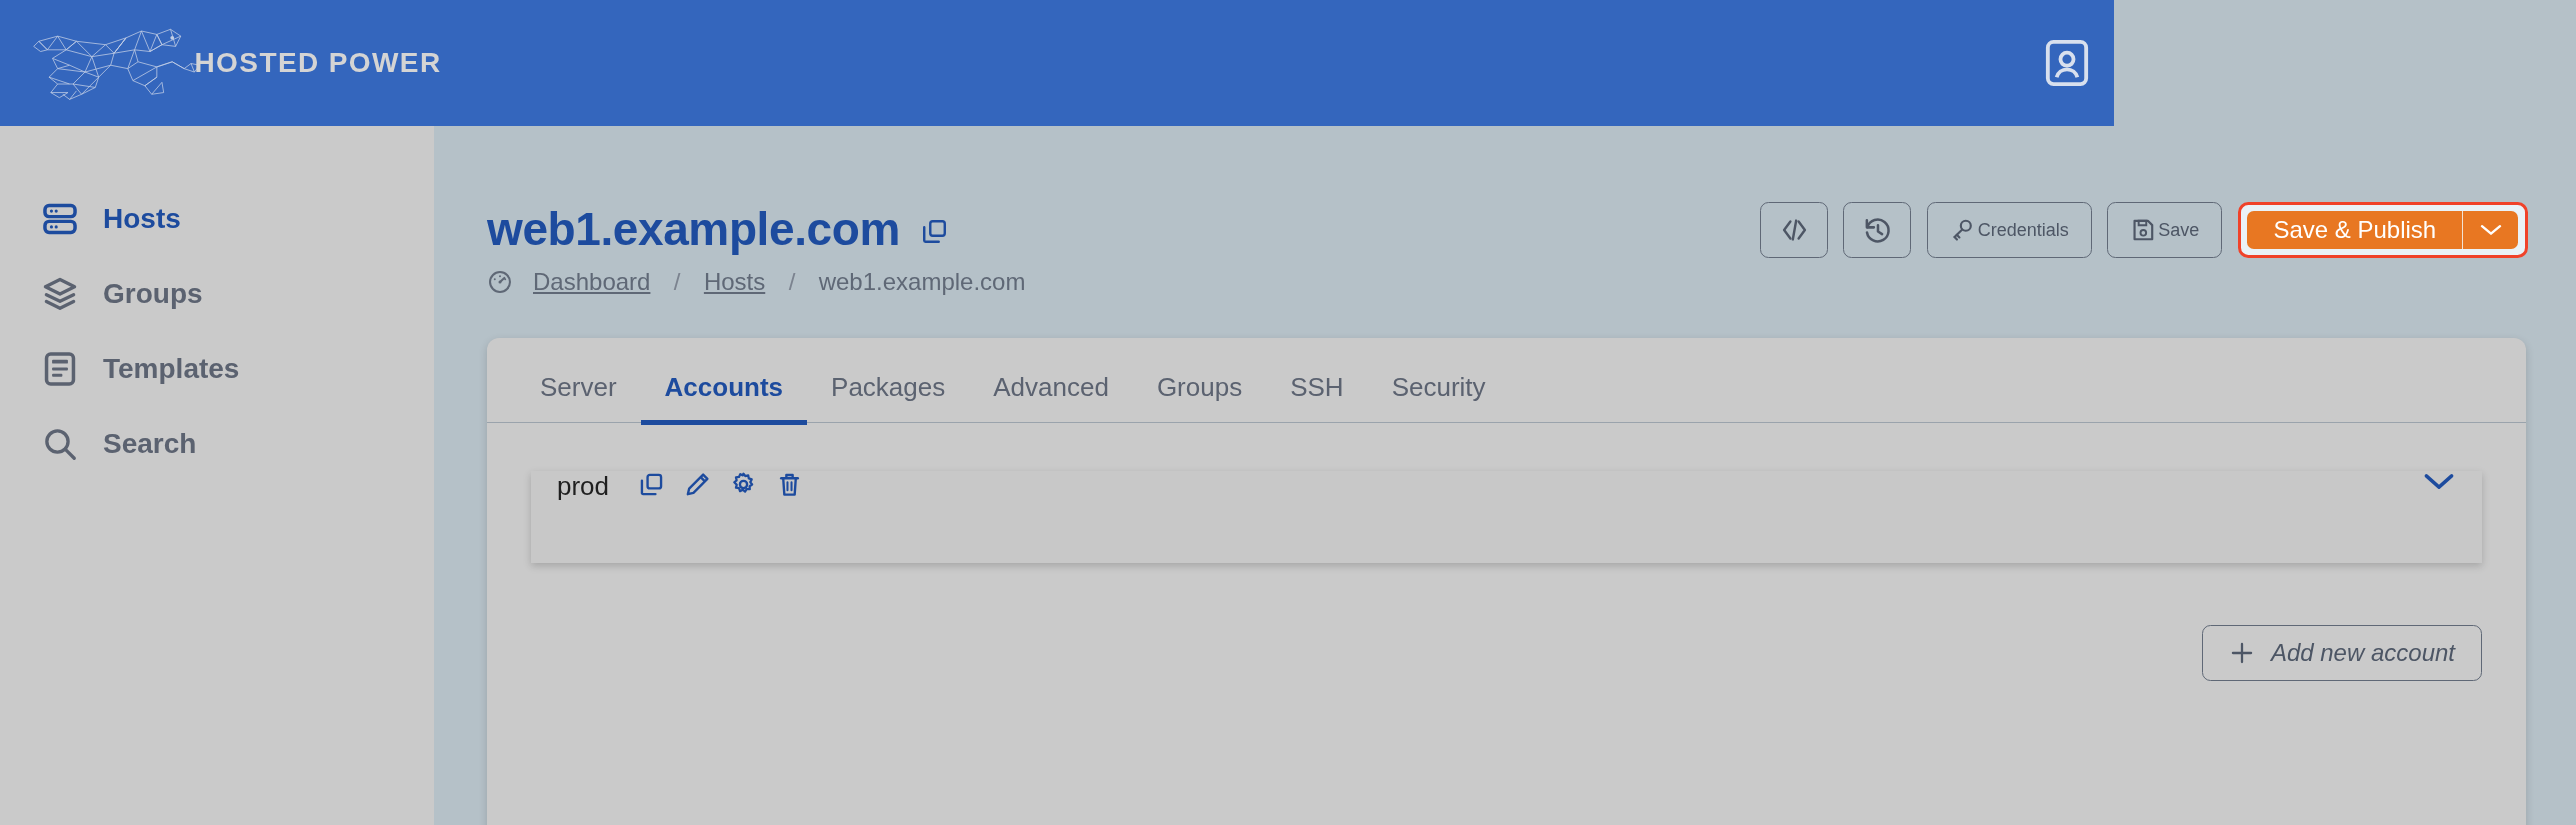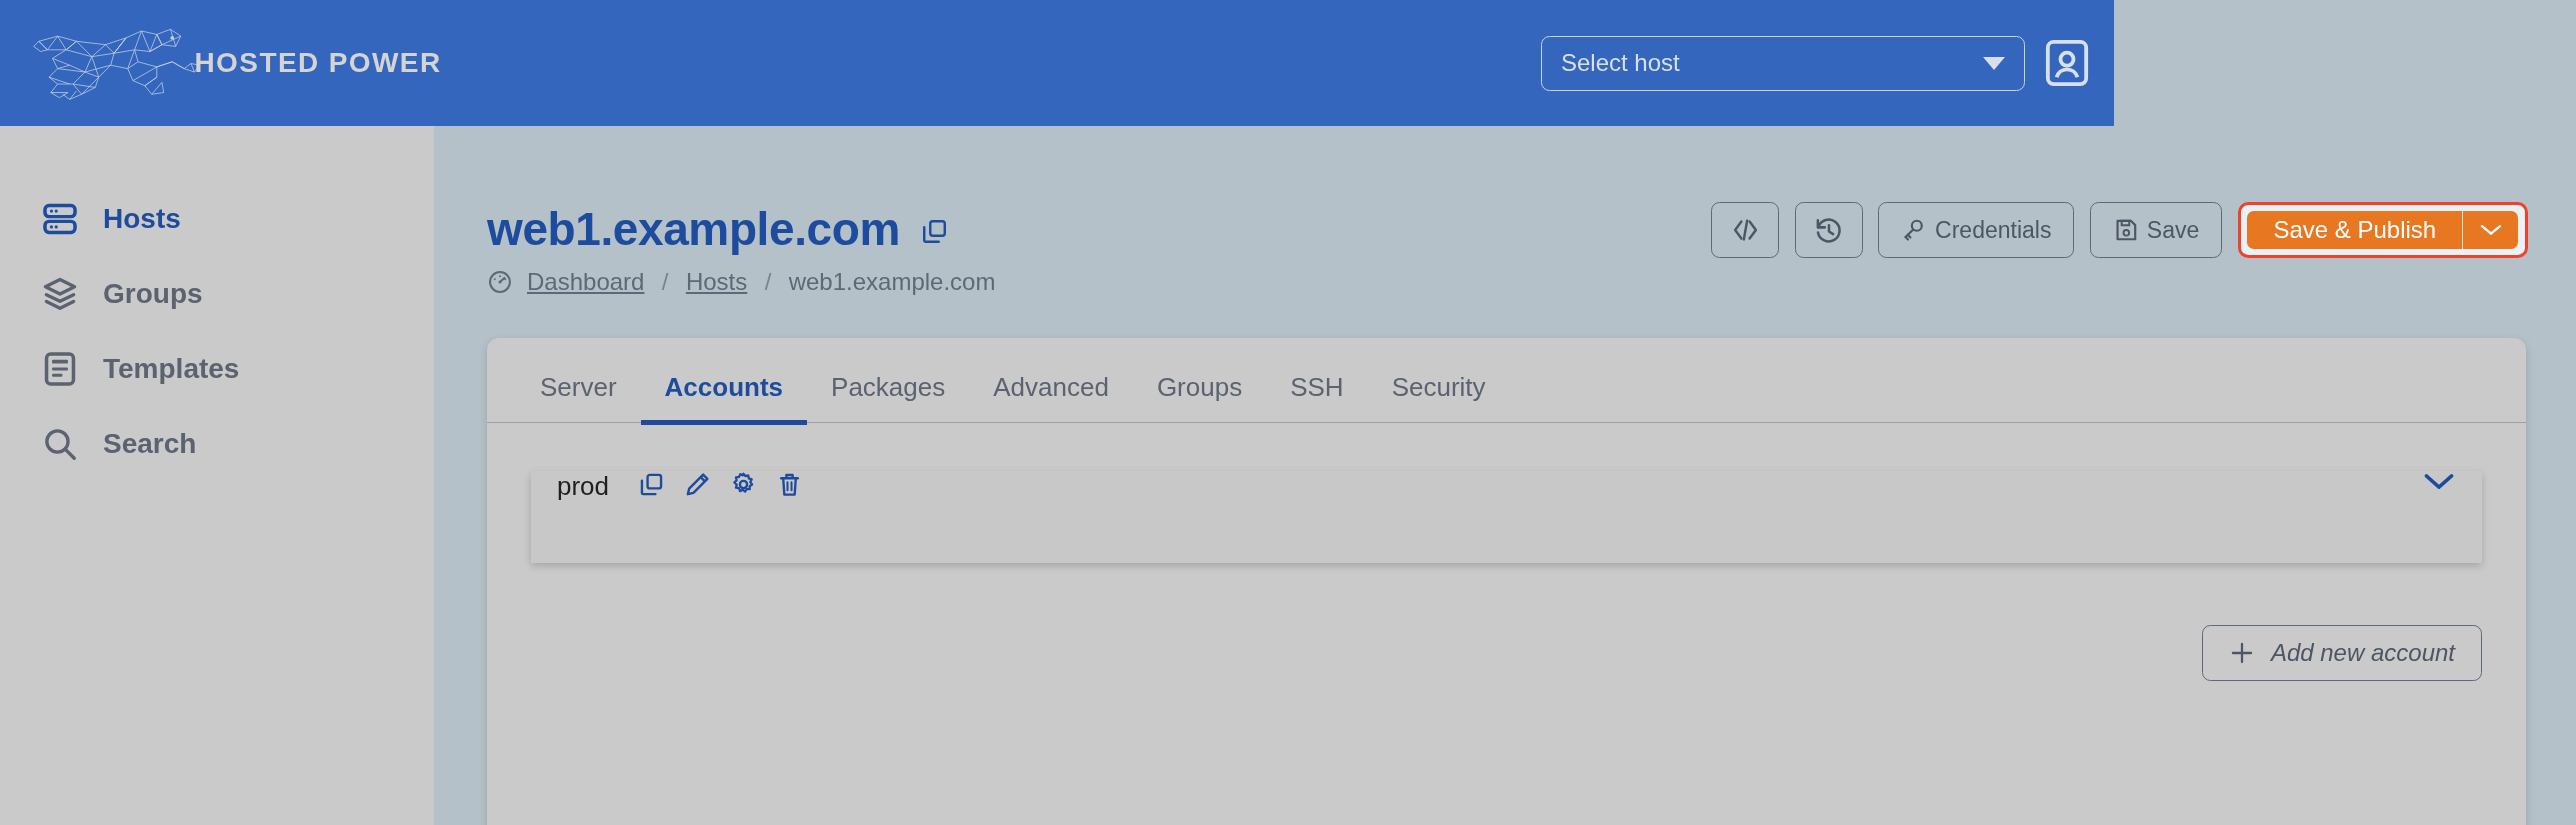--- a/index.html
+++ b/index.html
@@ -76,40 +76,40 @@
   .page-head {
     position: absolute; top: 62px; left: 53px; right: 48px;
     height: 111px;
   }
   .title-row { display: flex; align-items: center; gap: 20.5px; }
   .page-title {
     font-size: 46px; font-weight: 700; color: #1d4b9e; letter-spacing: -0.4px;
   }
   .copy-title-icon { width: 29px; height: 29px; cursor: pointer; display:block; margin-top: 5.1px;}
   .breadcrumb {
-    display: flex; align-items: center; gap: 14px;
+    display: flex; align-items: center; gap: 20px;
     margin-top: 12px; font-size: 24px; color: #5f6876;
   }
   .bc-icon { width: 26px; height: 26px; display: block; }
   .bc-link { color: #5f6876; text-decoration: underline; cursor: pointer; }
   .bc-sep { color: #7b838f; margin: 0 3.4px; }
   .bc-current { color: #5f6876; }
 
   
   .toolbar {
     position: absolute; top: 62px; right: 48px;
     display: flex; align-items: center; gap: 15.4px;
   }
   .btn {
     height: 56px;
     border: 1.7px solid #5f6876; border-radius: 8.5px;
     background: transparent;
     display: flex; align-items: center; justify-content: center;
-    gap: 8px; padding: 0 22px;
-    font-size: 23px; color: #4d5665; cursor: pointer;
+    gap: 2px; padding: 0 22px;
+    font-size: 18px; color: #4d5665; cursor: pointer;
     font-family: "Liberation Sans", sans-serif;
   }
   .btn.icon-only { width: 68px; padding: 0; }
   .btn svg { display: block; }
 
   .publish-wrap {
     border: 3.4px solid #f0422a; border-radius: 10.3px;
     padding: 6px 6.8px; background: #eaf2f8;
   }
   .publish-group { display: flex; align-items: stretch; }
@@ -204,24 +204,20 @@
         <path d="M112 52 L118 66 L132 72 L146 62 L146 50 M118 66 L146 50 M132 72 L146 62"></path>
         <path d="M132 72 L140 82 L154 80 L152 68 M140 82 L152 68"></path>
         <path d="M178 52 L190 56 L196 48 L186 46 M190 56 L186 46"></path>
         <path d="M8 20 L2 26 L10 32 L18 30"></path>
       </g>
     </svg>
     <div class="logo-text">HOSTED POWER</div>
   </div>
 
   <div class="top-right">
-    <div class="host-select">
-      <span class="host-select-label">Select host</span>
-      <span class="tri-down"></span>
-    </div>
     <svg class="acct-icon" viewBox="0 0 24 26">
       <rect x="2" y="2" width="20" height="22" rx="3" fill="none" stroke="#d8e0ee" stroke-width="2"></rect>
       <circle cx="12" cy="11" r="3.4" fill="none" stroke="#d8e0ee" stroke-width="2"></circle>
       <path d="M6.6 20.4a5.6 5.6 0 0 1 10.8 0" fill="none" stroke="#d8e0ee" stroke-width="2"></path>
     </svg>
   </div>
 </div>
 
 <div class="sidebar">
 

